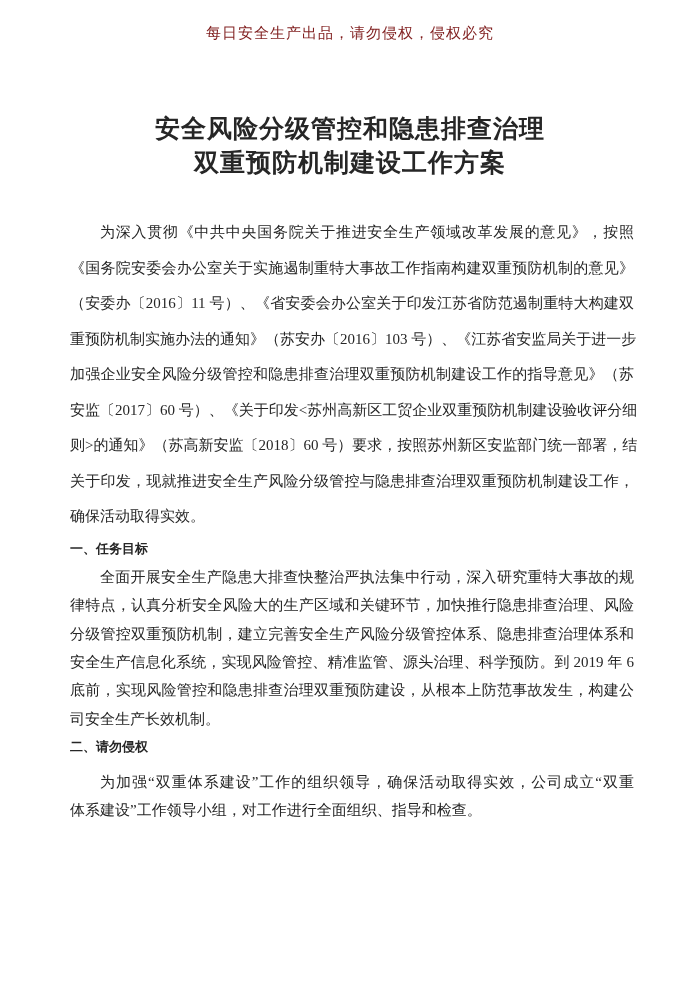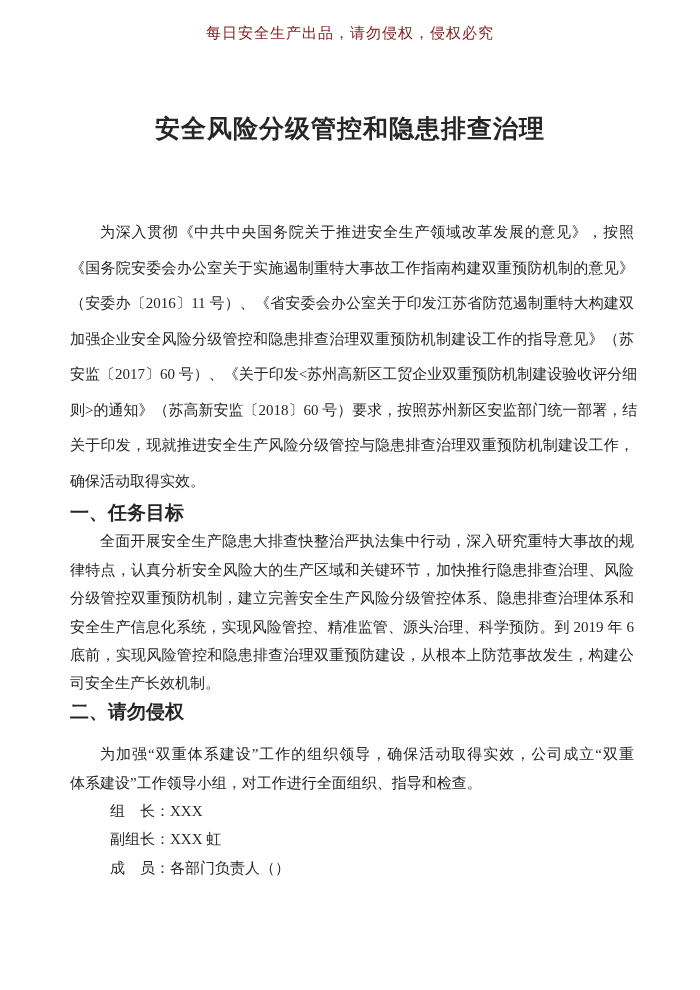--- a/index.html
+++ b/index.html
@@ -37,45 +37,47 @@
     top: 215px;
     width: 564px;
     font-size: 15px;
   }
   .line { white-space: nowrap; }
   .jl { text-align: justify; text-align-last: justify; }
   .ind { text-indent: 2em; }
   .intro .line { line-height: 35.5px; height: 35.5px; }
   .heading {
     font-weight: bold;
-    font-size: 19px;
+    font-size: 13px;
     line-height: 28.4px;
     height: 28.4px;
   }
   .sec .line, .members .line { line-height: 28.4px; height: 28.4px; }
-  .s2 { margin-top: 14px; font-family: Liberation Serif, serif; }
+  .s2 { margin-top: 6px; font-family: Liberation Serif, serif; }
   .members .line { padding-left: 40px; }
 </style>
 </head>
 <body>
 
 <div class="page">
 
   <div class="watermark">每日安全生产出品，请勿侵权，侵权必究</div>
 
   <div class="title-block">
     <div class="title-line">安全风险分级管控和隐患排查治理</div>
+    <div class="title-line">双重预防机制建设工作方案</div>
   </div>
 
   <div class="content">
 
     <div class="para intro">
       <div class="line jl ind">为深入贯彻《中共中央国务院关于推进安全生产领域改革发展的意见》，按照</div>
       <div class="line jl">《国务院安委会办公室关于实施遏制重特大事故工作指南构建双重预防机制的意见》</div>
       <div class="line jl">（安委办〔2016〕11 号）、《省安委会办公室关于印发江苏省防范遏制重特大构建双</div>
+      <div class="line jl">重预防机制实施办法的通知》（苏安办〔2016〕103 号）、《江苏省安监局关于进一步</div>
       <div class="line jl">加强企业安全风险分级管控和隐患排查治理双重预防机制建设工作的指导意见》（苏</div>
       <div class="line jl">安监〔2017〕60 号）、《关于印发&lt;苏州高新区工贸企业双重预防机制建设验收评分细</div>
       <div class="line jl">则&gt;的通知》（苏高新安监〔2018〕60 号）要求，按照苏州新区安监部门统一部署，结</div>
       <div class="line jl">关于印发，现就推进安全生产风险分级管控与隐患排查治理双重预防机制建设工作，</div>
       <div class="line">确保活动取得实效。</div>
     </div>
 
     <div class="heading">一、任务目标</div>
 
     <div class="para sec">
@@ -87,20 +89,15 @@
       <div class="line">司安全生产长效机制。</div>
     </div>
 
     <div class="heading">二、请勿侵权</div>
 
     <div class="para sec s2">
       <div class="line jl ind">为加强“双重体系建设”工作的组织领导，确保活动取得实效，公司成立“双重</div>
       <div class="line">体系建设”工作领导小组，对工作进行全面组织、指导和检查。</div>
     </div>
 
-    <div class="members">
-      <div class="line">组　长：XXX</div>
-      <div class="line">副组长：XXX 虹</div>
-      <div class="line">成　员：各部门负责人（）</div>
-    </div>
 
   </div>
 </div>
 
 </body></html>

